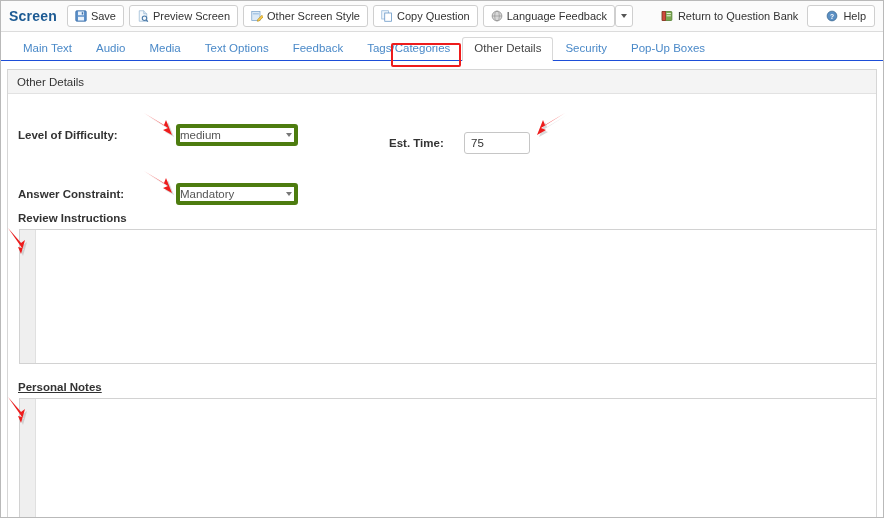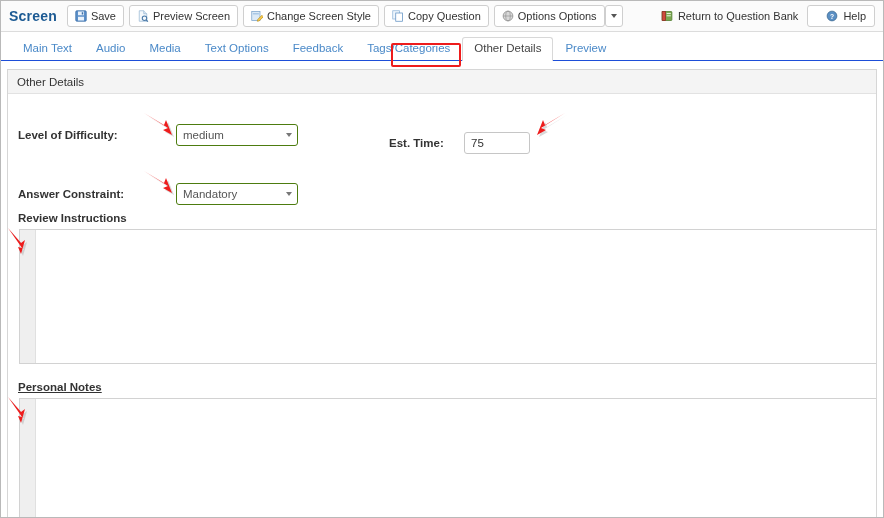--- a/index.html
+++ b/index.html
@@ -152,26 +152,26 @@
   }
   .f-label {
     font-size: 11.5px;
     font-weight: bold;
     color: #333;
     white-space: nowrap;
   }
   .sel {
     width: 122px;
     height: 22px;
-    padding: 0 18px 0 6px;
+    padding: 0 18px 0 0;
     font-size: 11.5px;
     font-family: "Liberation Sans", sans-serif;
     color: #555;
     background: #ffffff;
-    border: 1px solid #4d7c0f;
+    border: 4px solid #4d7c0f;
     border-radius: 3px;
     appearance: none;
     -webkit-appearance: none;
     cursor: default;
   }
   .sel-wrap { position: relative; display: inline-block; }
   .sel-wrap .chev {
     position: absolute;
     right: 6px; top: 9px;
     width: 0; height: 0;
@@ -266,42 +266,42 @@
     </div>
 
     <div class="btn">
       <span class="ico">
         <svg width="12" height="12" viewBox="0 0 16 16">
           <rect x="1" y="2" width="11" height="12" fill="#dceaf7" stroke="#7ba3cb"></rect>
           <rect x="2.5" y="4" width="8" height="2" fill="#a9c8e6"></rect>
           <path d="M9 12.5L14.5 7l2 2L11 14.5l-2.6.6z" fill="#f6c84c" stroke="#b08a1e" stroke-width=".8"></path>
         </svg>
       </span>
-      <span>Change Screen Style</span>
+      <span>Other Screen Style</span>
     </div>
 
     <div class="btn">
       <span class="ico">
         <svg width="12" height="12" viewBox="0 0 16 16">
           <rect x="1" y="1" width="9" height="11" fill="#eef5fc" stroke="#8fb4d8"></rect>
           <rect x="5" y="4" width="9" height="11" fill="#ffffff" stroke="#5e90c2"></rect>
         </svg>
       </span>
       <span>Copy Question</span>
     </div>
 
     <div class="btn">
       <span class="ico">
         <svg width="12" height="12" viewBox="0 0 16 16">
           <circle cx="8" cy="8" r="6.5" fill="#d9d9d9" stroke="#8a8a8a"></circle>
           <ellipse cx="8" cy="8" rx="3" ry="6.5" fill="none" stroke="#8a8a8a" stroke-width=".8"></ellipse>
           <line x1="1.5" y1="8" x2="14.5" y2="8" stroke="#8a8a8a" stroke-width=".8"></line>
         </svg>
       </span>
-      <span>Options Options</span>
+      <span>Language Feedback</span>
     </div>
 
     <div class="btn btn-caret">
       <span class="caret-dn"></span>
     </div>
 
     <div class="spacer"></div>
 
     <div class="btn-plain">
       <span class="ico">
@@ -327,21 +327,22 @@
   </div>
 
   <div class="tabs">
     <div class="tab">Main Text</div>
     <div class="tab">Audio</div>
     <div class="tab">Media</div>
     <div class="tab">Text Options</div>
     <div class="tab">Feedback</div>
     <div class="tab">Tags/Categories</div>
     <div class="tab active">Other Details</div>
-    <div class="tab">Preview</div>
+    <div class="tab">Security</div>
+    <div class="tab">Pop-Up Boxes</div>
   </div>
 
   <div class="panel">
     <div class="panel-head">
       <span>Other Details</span>
     </div>
 
     <div class="panel-body">
 
       <div class="field-row" style="left:10px; top:30px;">

